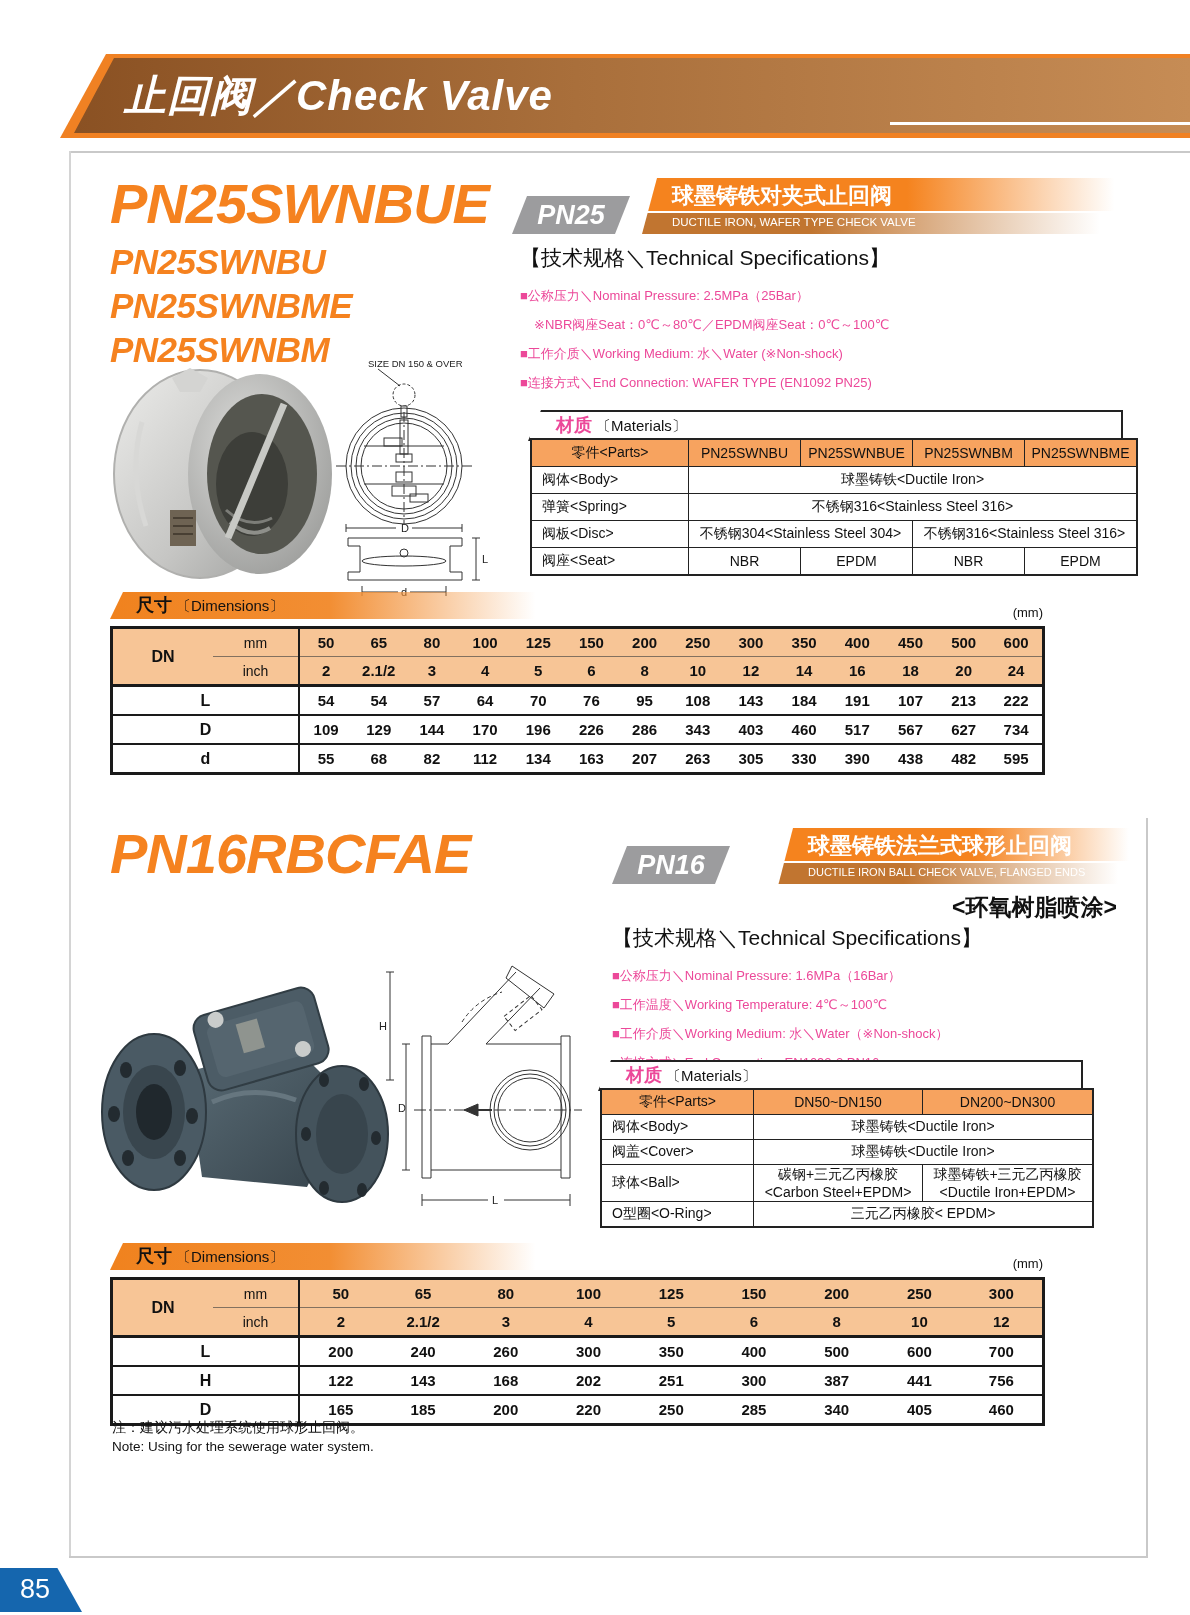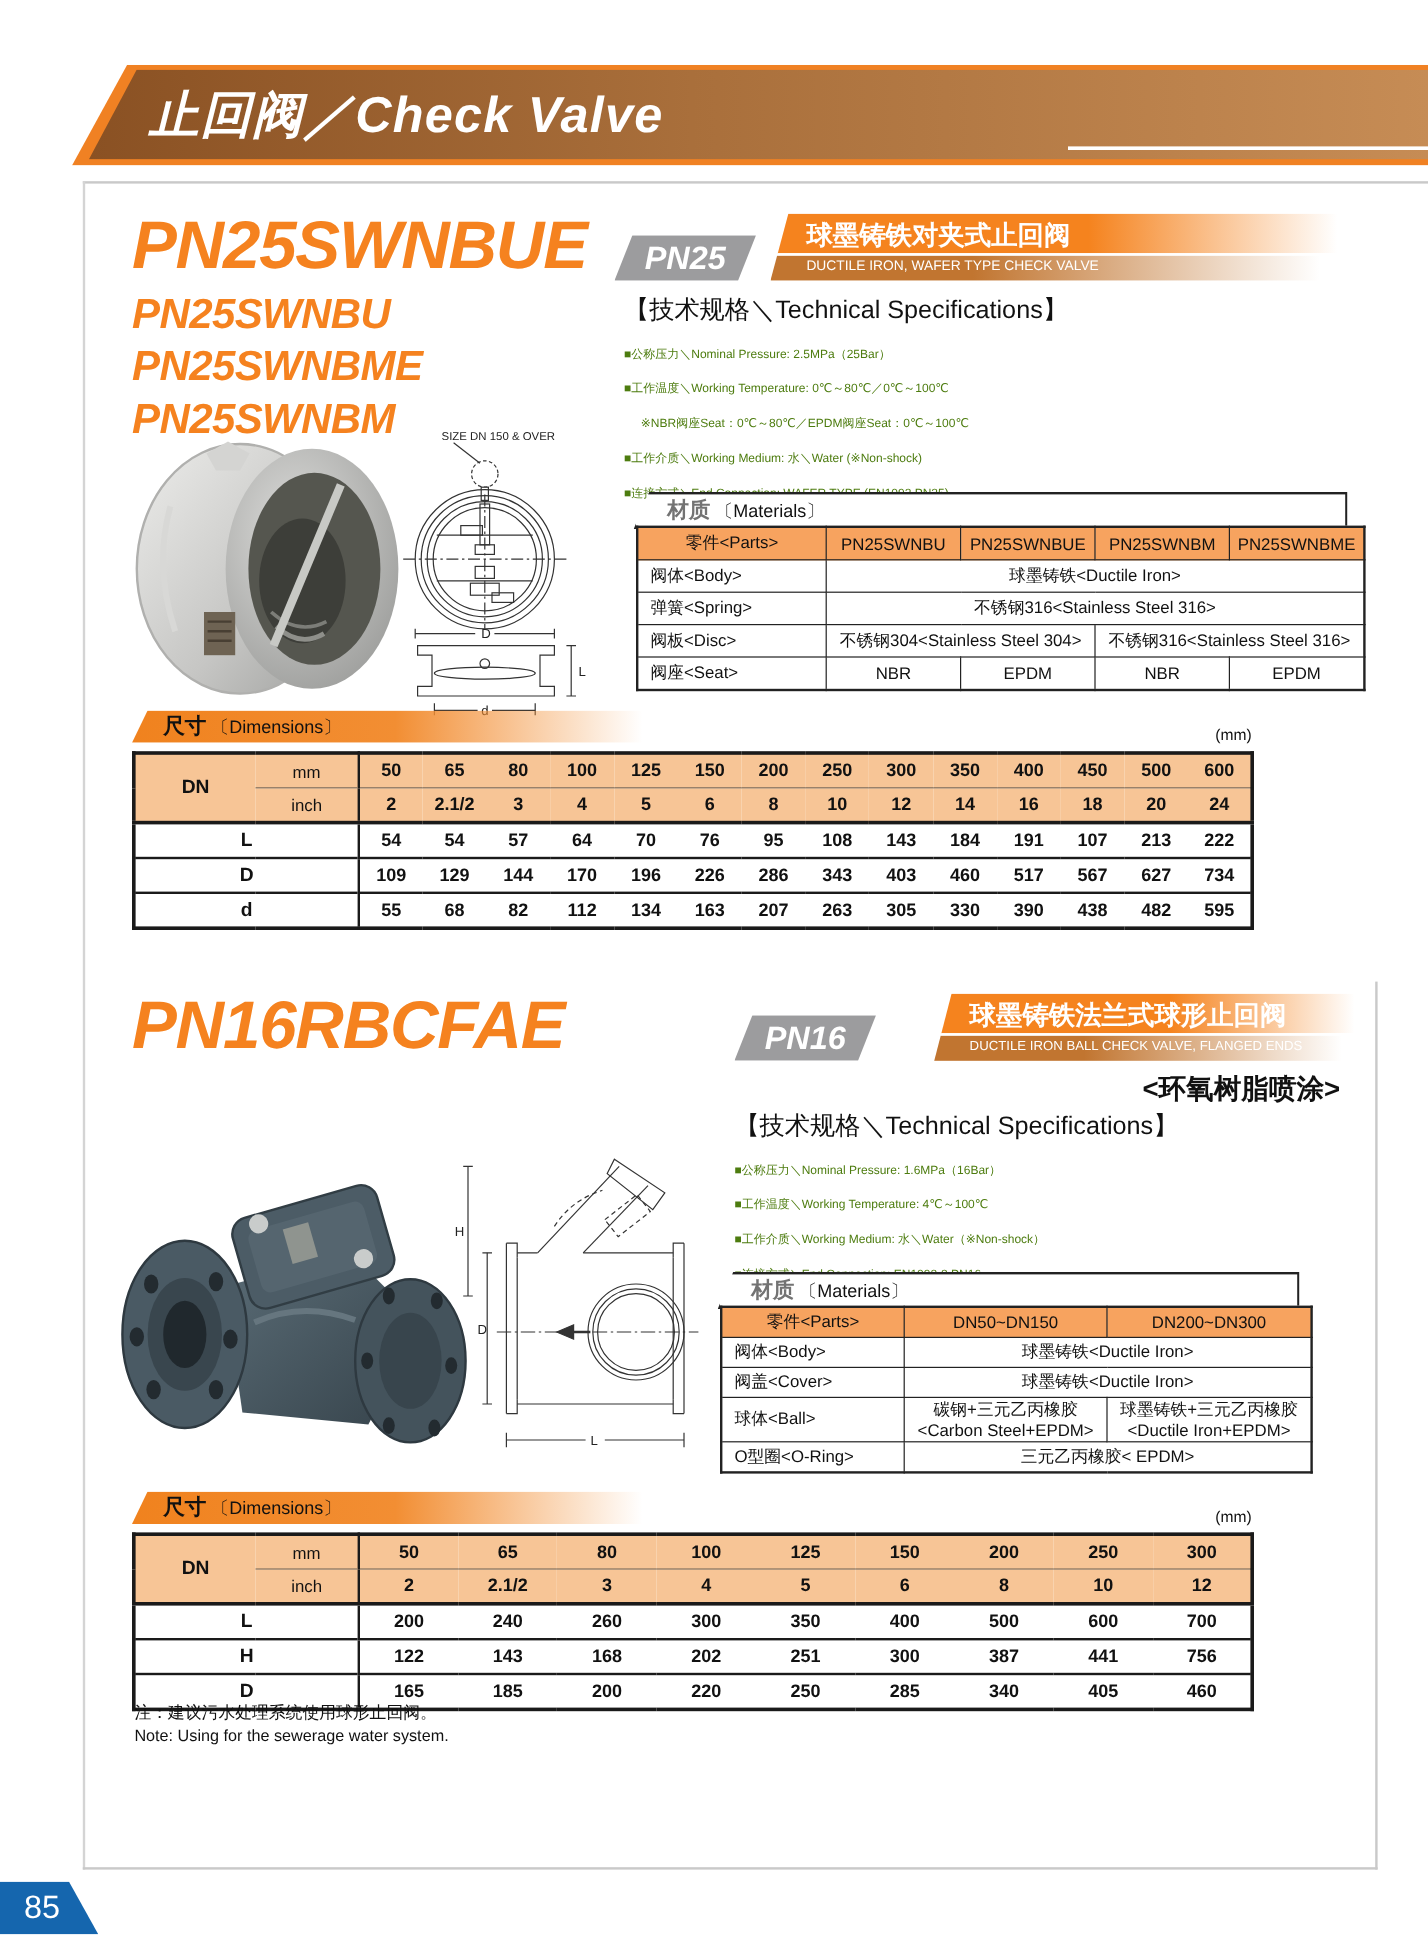--- a/index.html
+++ b/index.html
@@ -38,28 +38,28 @@
   .pbanner .en-row{height:21px;line-height:19px;padding-left:30px;color:#fff;font-size:11.5px;border-top:2px solid #fff;
     background:linear-gradient(90deg,#C17530 35%,rgba(193,117,48,0) 95%);}
   .models{left:110px;top:240px;font-style:italic;font-weight:800;font-size:35px;line-height:44px;color:#F5821F;letter-spacing:-0.5px;}
   .epoxy{left:952px;top:892px;font-weight:700;font-size:23px;color:#111;}
 
   
   .specs{width:590px;}
   .p25-specs{left:520px;top:244px;}
   .p16-specs{left:612px;top:924px;}
   .spec-title{font-size:21px;color:#111;margin-bottom:9px;}
-  .spec-item{font-size:10px;line-height:29px;color:#4d7c0f;}
+  .spec-item{font-size:13px;line-height:29px;color:#ec4899;}
   .spec-item.indent{padding-left:14px;}
 
   
   .secband{clip-path:polygon(13px 0,100% 0,100% 100%,0 100%);height:27px;line-height:27px;padding-left:26px;
     background:linear-gradient(90deg,#F0821E 0%,#F28E33 32%,rgba(255,255,255,0) 62%);}
   .secband .zh{font-weight:700;font-size:18px;}
-  .secband.mat .zh{color:#737373;}
+  .secband.mat .zh{color:#ec4899;}
   .secband.dim .zh{color:#111;}
   .secband .en{font-size:15px;color:#111;margin-left:4px;}
   .p25-matband{left:528px;top:410px;width:565px;}
   .p16-matband{left:598px;top:1060px;width:455px;}
   .dimband-wrap{height:30px;}
   .p25-dimband{left:110px;top:592px;width:935px;}
   .p16-dimband{left:110px;top:1243px;width:935px;}
   .dimband-wrap .secband{width:660px;}
   .unit{position:absolute;right:2px;top:13px;font-size:13px;color:#111;}
 
@@ -193,21 +193,20 @@
       <line x1="46" y1="232" x2="46" y2="242"></line>
         <line x1="130" y1="232" x2="130" y2="242"></line>
       <text x="85" y="242" font-size="11" stroke="none">d</text>
     </g>
   </svg>
 
   <div class="abs specs p25-specs">
     <div class="spec-title">【技术规格＼Technical Specifications】</div>
     <div>
         <div class="spec-item">■公称压力＼Nominal Pressure: 2.5MPa（25Bar）</div>
-        <div class="spec-item">■工作温度＼Working Temperature: 0℃～80℃／0℃～100℃</div>
         <div class="spec-item indent">※NBR阀座Seat：0℃～80℃／EPDM阀座Seat：0℃～100℃</div>
         <div class="spec-item">■工作介质＼Working Medium: 水＼Water (※Non-shock)</div>
         <div class="spec-item">■连接方式＼End Connection: WAFER TYPE (EN1092 PN25)</div>
       </div>
   </div>
 
   <div class="abs secband mat p25-matband">
     <span class="zh">材质</span><span class="en">〔Materials〕</span>
   </div>
   <table class="abs mat p25-mat">

